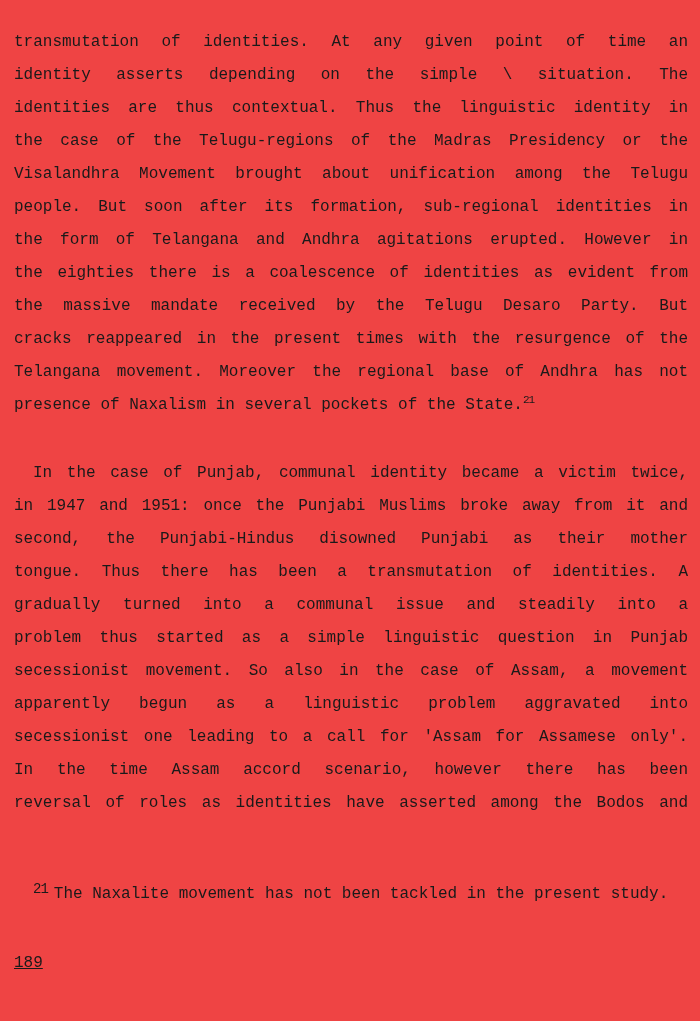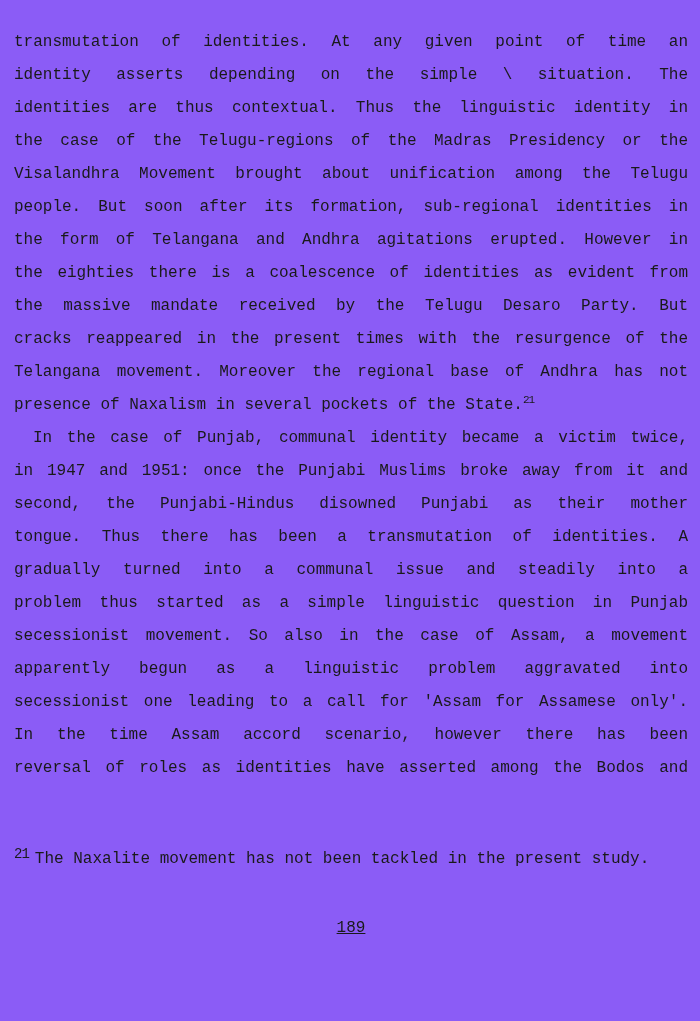--- a/index.html
+++ b/index.html
@@ -12,61 +12,61 @@
     height: 1021px;
     overflow: hidden;
     font-family: "Liberation Mono", "DejaVu Sans Mono", monospace;
     color: #1a1a1a;
   }
   .page {
     box-sizing: border-box;
     width: 700px;
     height: 1021px;
     padding: 26px 12px 0 14px;
-    background: #8b5cf6;
+    background: #ef4444;
   }
   .para { margin: 0; }
   .line {
     font-size: 16px;
     line-height: 33px;
     white-space: normal;
     text-align: justify;
     text-align-last: justify;
     -moz-text-align-last: justify;
   }
   .line.noj {
     text-align-last: left;
     -moz-text-align-last: left;
   }
   .line.indent { padding-left: 19px; }
-  .para-2 { }
+  .para-2 { margin-top: 35px; }
   sup.ref {
     font-size: 11px;
     line-height: 0;
     vertical-align: 6px;
     letter-spacing: -1px;
   }
   .footnote {
     margin-top: 58px;
     font-size: 16px;
     line-height: 33px;
     text-align: left;
+    margin-left: 19px;
   }
   sup.fnmark {
     font-size: 14px;
     line-height: 0;
     vertical-align: 5px;
     margin-right: 6px;
     letter-spacing: -1px;
   }
   .pagenum {
     margin-top: 36px;
     font-size: 16px;
     line-height: 33px;
-    text-align: center;
     text-decoration: underline;
   }
 </style>
 </head>
 <body>
 
 <div class="page">
 
   <div class="para para-1">
     <div class="line">transmutation of identities. At any given point of time an</div>

